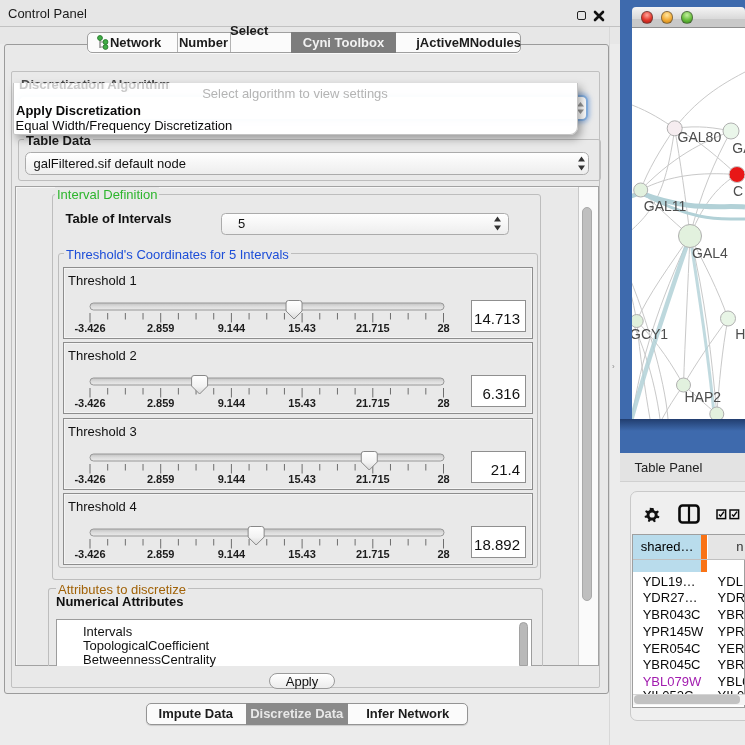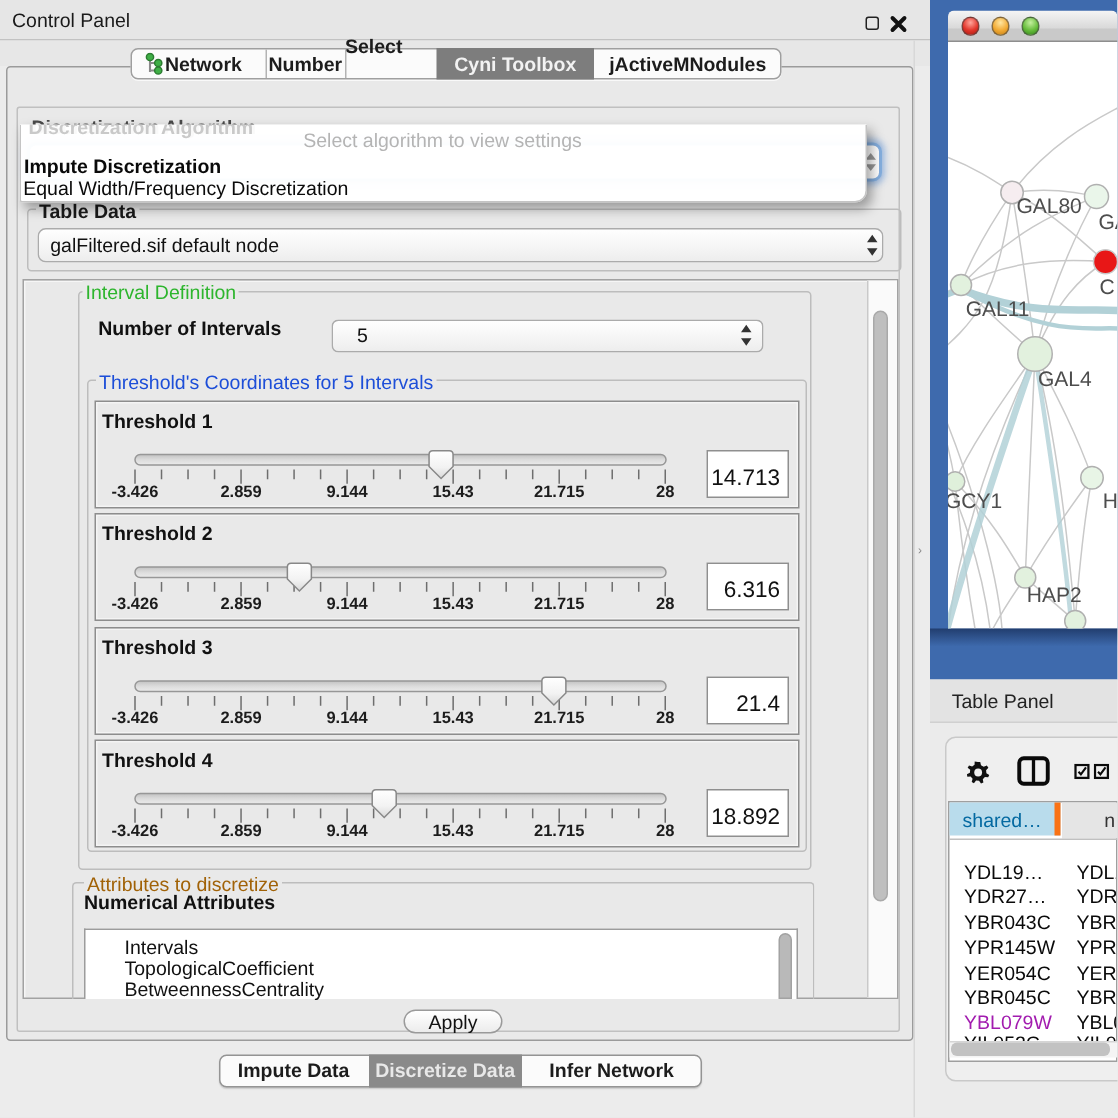--- a/index.html
+++ b/index.html
@@ -1,20 +1,20 @@
 <!DOCTYPE html>
 <html><head><meta charset="utf-8">
 <style>
 html,body{margin:0;padding:0}
 body{width:745px;height:745px;position:relative;overflow:hidden;
  font-family:"Liberation Sans", sans-serif;background:#ececec;}
 div{position:absolute;box-sizing:border-box}
 .tl{font-size:11px;font-weight:bold;color:#1c1c1c;width:70px;text-align:center}
 .tbox{left:62.5px;width:470px;border:1px solid #8d8d8d;box-shadow:inset 0 0 0 1px #f4f4f4;background:#e9e9e9}
-.btitle{left:68px;font-size:13px;font-weight:bold;color:#111}
+.btitle{left:68px;font-size:13px;font-weight:normal;color:#111}
 .vbox{left:471px;width:55px;height:32px;background:#fff;border:1px solid #8f8f8f;
  font-size:15px;color:#111;text-align:right;padding:9px 5px 0 0}
 .gbox{border:1px solid #bdbdbd;border-radius:3px}
 .glabel{font-size:13px;background:#e9e9e9;padding:0 2px;white-space:nowrap}
 svg{position:absolute}
 </style></head><body>
 <svg width="0" height="0">
     <defs>
 <linearGradient id="trk" x1="0" y1="0" x2="0" y2="1">
  <stop offset="0" stop-color="#c2c2c2"></stop>
@@ -44,21 +44,21 @@
 <svg width="12" height="12" style="left:593px;top:10px">
     <path d="M2 2 L10 10 M10 2 L2 10" stroke="#111" stroke-width="2.6" stroke-linecap="round"></path>
   </svg>
 <div style="left:0;top:27px;width:620px;height:17px;background:#e7e7e7"></div>
 <div style="left:3.5px;top:44px;width:605px;height:650px;border:1px solid #9b9b9b;border-radius:3px;background:#e9e9e9"></div>
 <div style="left:87px;top:32px;width:434px;height:21px;background:#fbfbfb;border:1px solid #9f9f9f;border-radius:5px;box-shadow:0 1px 0 rgba(255,255,255,.7)"></div>
 <div style="left:87.0px;top:32px;width:90.0px;height:21px;color:#1c1c1c;font-size:13px;font-weight:bold;text-align:center;line-height:21px">&nbsp;&nbsp;Network</div>
 <div style="left:177.0px;top:32px;width:53.0px;height:21px;color:#1c1c1c;font-size:13px;font-weight:bold;text-align:center;line-height:21px">Number</div>
 <div style="left:230.0px;top:20px;width:61.0px;height:21px;color:#1c1c1c;font-size:13px;font-weight:bold;line-height:21px">Select</div>
 <div style="left:291.0px;top:32px;width:105.0px;height:21px;background:#7d7d7d;color:#f2f2f2;font-size:13px;font-weight:bold;text-align:center;line-height:21px">Cyni Toolbox</div>
-<div style="left:396.0px;top:32px;width:125.0px;height:21px;color:#1c1c1c;font-size:13px;font-weight:bold;text-align:center;line-height:21px">jActiveMNodules</div>
+<div style="left:396.0px;top:32px;width:125.0px;height:21px;color:#1c1c1c;font-size:13px;font-weight:bold;text-align:right;line-height:21px">jActiveMNodules</div>
 <div style="left:177px;top:33px;width:1px;height:19px;background:#b3b3b3"></div>
 <div style="left:230px;top:33px;width:1px;height:19px;background:#b3b3b3"></div>
 <svg width="14" height="16" style="left:96px;top:35px">
 <path d="M4 3 V13" stroke="#8a8a8a" stroke-width="1.4"></path>
 <path d="M4 7 H9 M4 12 H9" stroke="#8a8a8a" stroke-width="1.2"></path>
 <circle cx="4" cy="3" r="2.4" fill="#3faf46" stroke="#2c7d31"></circle>
 <circle cx="9.5" cy="7" r="2.4" fill="#3faf46" stroke="#2c7d31"></circle>
 <circle cx="9.5" cy="12" r="2.4" fill="#3faf46" stroke="#2c7d31"></circle>
 </svg>
 <div style="left:11px;top:70.5px;width:589px;height:617px;border:1px solid #c0c0c0;border-radius:2px"></div>
@@ -73,28 +73,28 @@
 <svg width="564" height="23" style="left:25px;top:152px">
     <rect x="0.5" y="0.5" width="563" height="22" rx="5" fill="url(#cmb)" stroke="#ababab"></rect>
     <path d="M553 9.5 L556.5 4.5 L560 9.5 Z M553 13.5 L556.5 18.5 L560 13.5 Z" fill="#333"></path>
   </svg>
 <div style="left:33.5px;top:156px;font-size:13px;color:#111">galFiltered.sif default node</div>
 <div style="left:12.5px;top:83px;width:565px;height:52px;background:rgba(255,255,255,.97);border:1px solid #c4c4c4;border-top:none;border-radius:0 0 8px 2px;box-shadow:3px 4px 8px rgba(0,0,0,.34)"></div>
 <div style="left:12.5px;top:83px;width:565px;height:14px;overflow:hidden">
     <div style="position:absolute;left:6.5px;top:-6.5px;font-size:13px;font-weight:bold;color:#c9c9c9;white-space:nowrap">Discretization Algorithm</div>
   </div>
 <div style="left:12.5px;top:86px;width:565px;font-size:13px;color:#b4b4b4;text-align:center">Select algorithm to view settings</div>
-<div style="left:16px;top:102.5px;font-size:13px;font-weight:bold;color:#0a0a0a">Impute Discretization</div>
+<div style="left:16px;top:102.5px;font-size:13px;font-weight:bold;color:#0a0a0a">Apply Discretization</div>
 <div style="left:15.5px;top:118px;font-size:13px;color:#0a0a0a">Equal Width/Frequency Discretization</div>
 <div style="left:14.5px;top:186px;width:584px;height:480px;border:1px solid #a2a2a2;background:#e9e9e9;box-shadow:inset 1px 1px 0 #f6f6f6"></div>
 <div style="left:577.5px;top:187px;width:20px;height:478px;background:#fafafa;border-left:1px solid #c9c9c9"></div>
 <div style="left:581.5px;top:207px;width:10px;height:394px;background:#bfbfbf;border:1px solid #a9a9a9;border-radius:5px"></div>
 <div class="gbox" style="left:52px;top:193.5px;width:489px;height:386px"></div>
 <div class="glabel" style="left:55px;top:187px;color:#2db52d">Interval Definition</div>
-<div style="left:65.5px;top:211px;font-size:13px;font-weight:bold;color:#111">Number of Intervals</div>
+<div style="left:65.5px;top:211px;font-size:13px;font-weight:bold;color:#111">Table of Intervals</div>
 <svg width="288" height="22" style="left:221px;top:213px">
     <rect x="0.5" y="0.5" width="287" height="21" rx="4" fill="url(#cmb)" stroke="#ababab"></rect>
     <path d="M273 8.5 L276.5 3.5 L280 8.5 Z M273 12.5 L276.5 17.5 L280 12.5 Z" fill="#333"></path>
   </svg>
 <div style="left:238px;top:215.5px;font-size:13px;color:#111">5</div>
 <div class="gbox" style="left:58px;top:253px;width:480px;height:315px"></div>
 <div class="glabel" style="left:64px;top:246.5px;color:#1d4ed8">Threshold's Coordinates for 5 Intervals</div>
 <div class="tbox" style="top:267px;height:72px"></div>
 <div class="btitle" style="top:273px">Threshold 1</div>
 <svg width="390" height="32" style="position:absolute;left:80px;top:295px;overflow:visible">
@@ -246,21 +246,21 @@
   </svg>
 <svg width="11" height="11" style="left:715.5px;top:508.5px">
     <rect x="1" y="1" width="8.6" height="8.6" fill="none" stroke="#0a0a0a" stroke-width="1.5"></rect>
     <path d="M3 5.5 L4.6 7.2 L8 2.6" fill="none" stroke="#0a0a0a" stroke-width="1.4"></path>
   </svg>
 <svg width="11" height="11" style="left:728.5px;top:508.5px">
     <rect x="1" y="1" width="8.6" height="8.6" fill="none" stroke="#0a0a0a" stroke-width="1.5"></rect>
     <path d="M3 5.5 L4.6 7.2 L8 2.6" fill="none" stroke="#0a0a0a" stroke-width="1.4"></path>
   </svg>
 <div style="left:631.5px;top:533.5px;width:113.5px;height:174.5px;border:1px solid #9f9f9f;background:#fff;overflow:hidden"></div>
-<div style="left:633px;top:534.5px;width:74.2px;height:22px;background:#b9dcec;border-right:4px solid #f97316;font-size:13px;color:#0369a1;text-align:center;line-height:24.5px">shared…</div>
+<div style="left:633px;top:534.5px;width:74.2px;height:37px;background:#b9dcec;border-right:6px solid #f97316;font-size:13px;color:#000000;text-align:center;line-height:24.5px">shared…</div>
 <div style="left:708.2px;top:534.5px;width:37px;height:24.5px;background:#e5e5e5;font-size:13px;color:#333;padding-left:28px;line-height:24.5px">n</div>
 <div style="left:633px;top:558.5px;width:112px;height:1px;background:#c0c0c0"></div>
 <div style="left:633px;top:574px;width:111px;height:132px;overflow:hidden">
 <div style="left:9.7px;top:-0.5px;font-size:13px;color:#0a0a0a;position:absolute">YDL19…</div>
 <div style="left:84.6px;top:-0.5px;font-size:13px;color:#0a0a0a;position:absolute">YDL1</div>
 <div style="left:9.7px;top:16.3px;font-size:13px;color:#0a0a0a;position:absolute">YDR27…</div>
 <div style="left:84.6px;top:16.3px;font-size:13px;color:#0a0a0a;position:absolute">YDR2</div>
 <div style="left:9.7px;top:33.0px;font-size:13px;color:#0a0a0a;position:absolute">YBR043C</div>
 <div style="left:84.6px;top:33.0px;font-size:13px;color:#0a0a0a;position:absolute">YBR0</div>
 <div style="left:9.7px;top:49.8px;font-size:13px;color:#0a0a0a;position:absolute">YPR145W</div>

